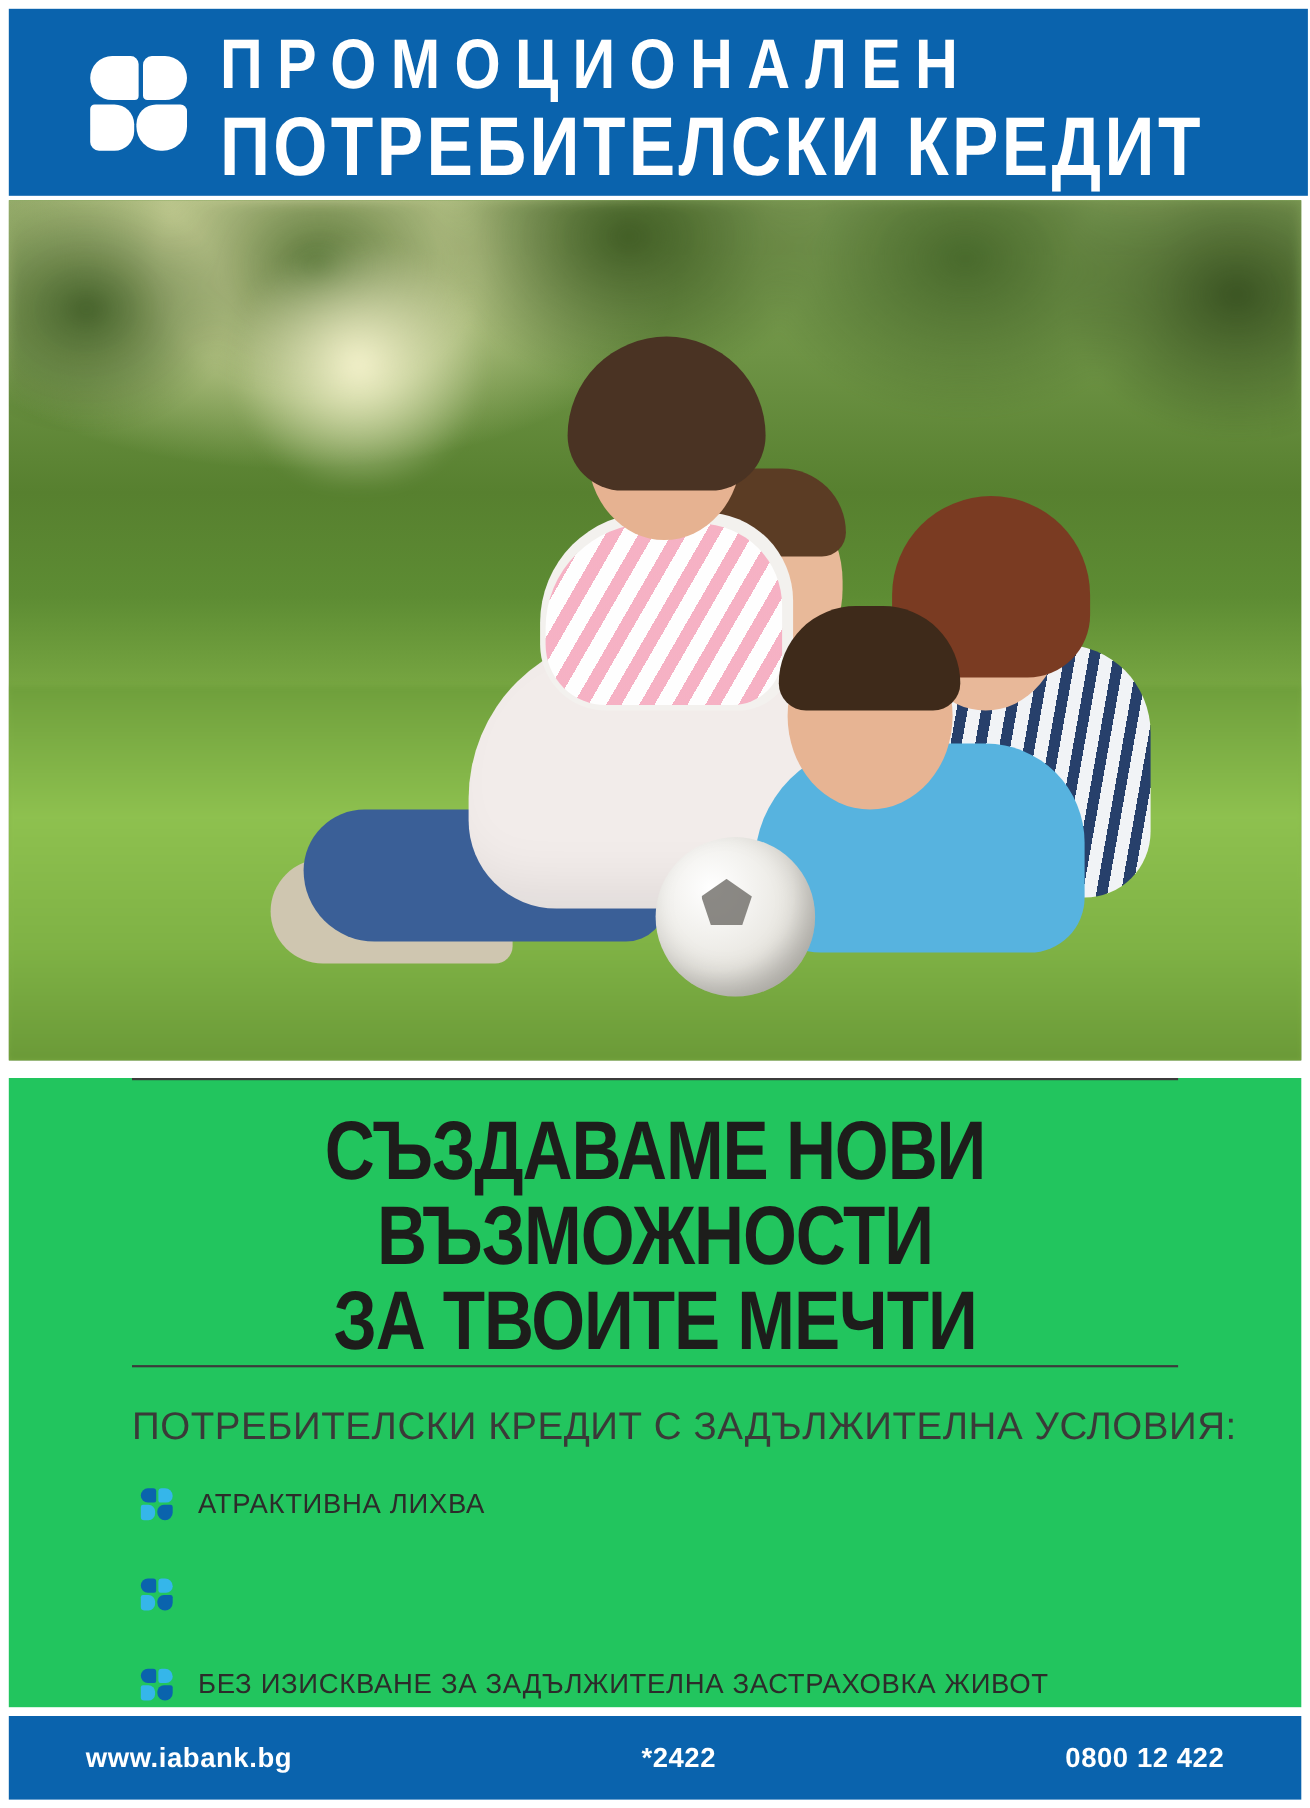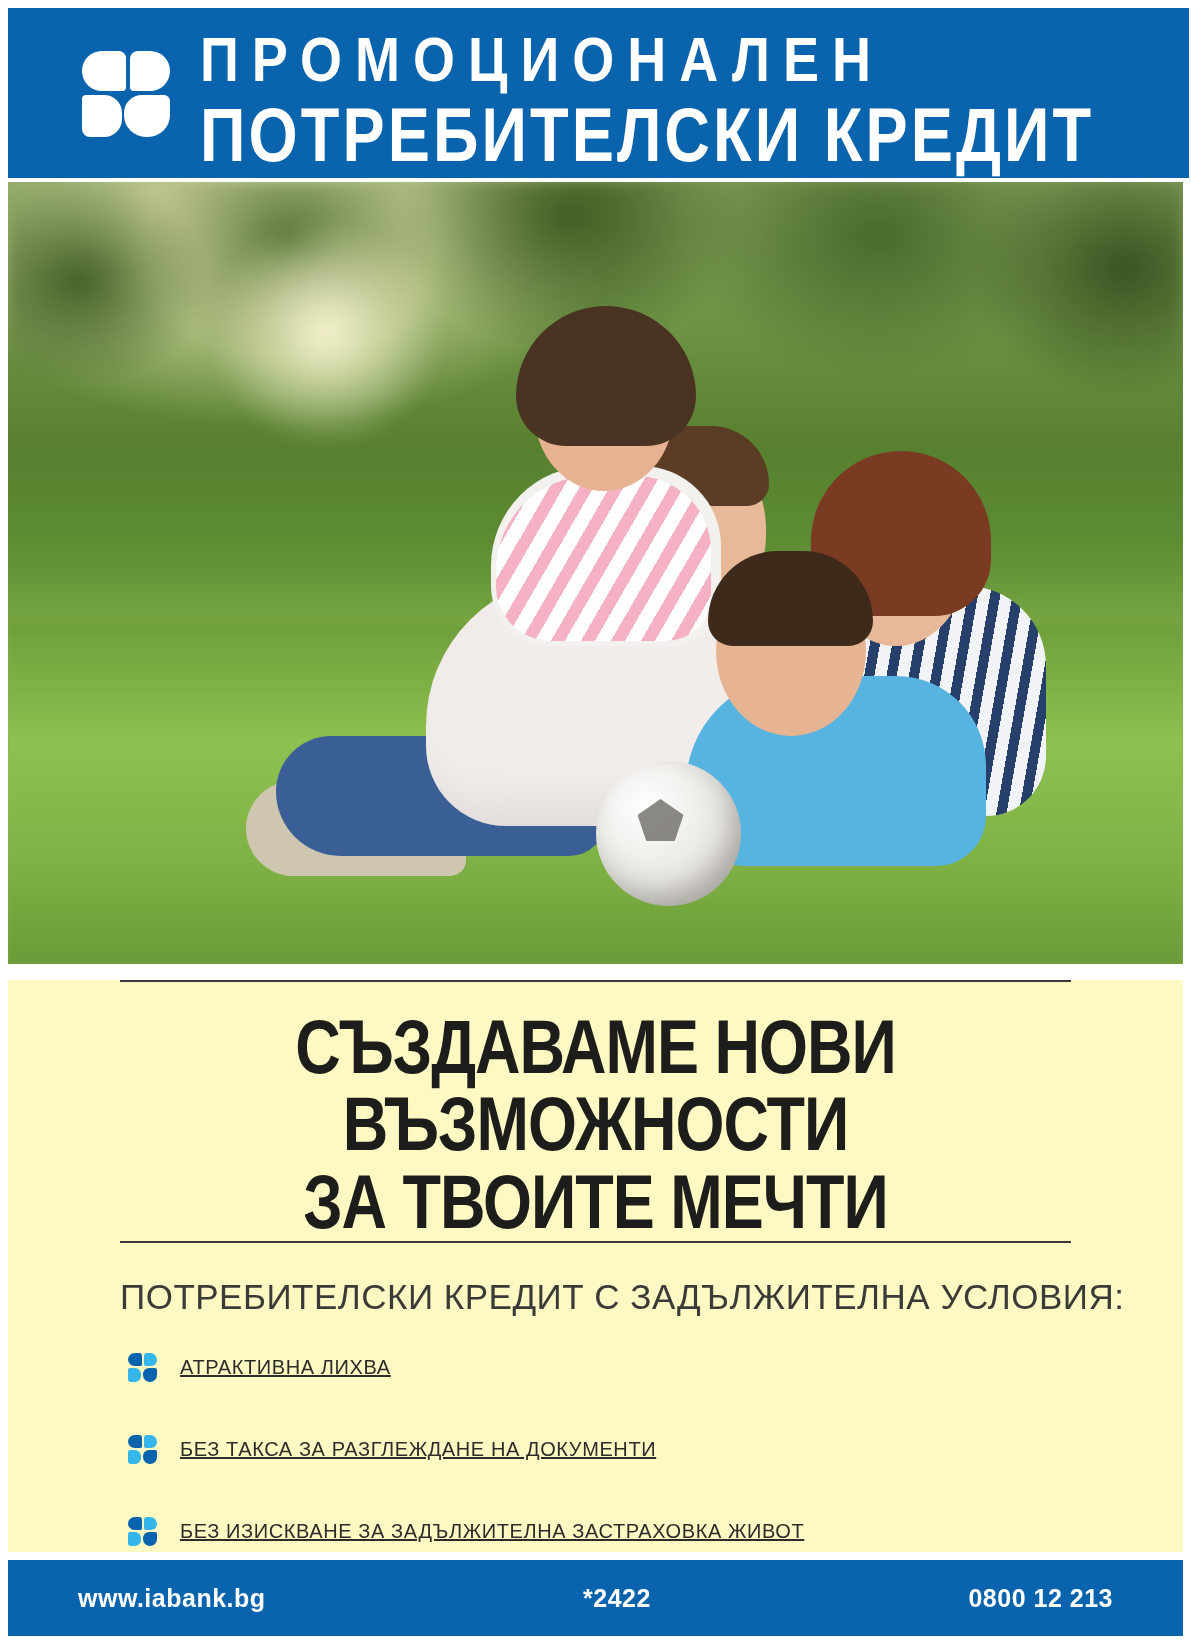--- a/index.html
+++ b/index.html
@@ -218,21 +218,21 @@
   }
   .fam { filter: blur(0.6px); }
 
   
   .content {
     position: absolute;
     top: 980px;
     left: 8px;
     right: 8px;
     bottom: 92px;
-    background: #fef9c3;
+    background: #22c55e;
     padding: 0 112px;
     box-sizing: border-box;
   }
   .rule {
     height: 2px;
     background: #3b3b3b;
     width: 100%;
   }
   .headline {
     text-align: center;
@@ -267,24 +267,23 @@
     flex: 0 0 auto;
     margin-right: 22px;
   }
   .bullet-icon span { position: absolute; }
   .bi1 { left: 0; top: 0; width: 14px; height: 13px; background: #0a63ad; border-radius: 7px 3px 2px 7px; }
   .bi2 { left: 16px; top: 0; width: 13px; height: 13px; background: #35b6ea; border-radius: 3px 7px 6px 2px; }
   .bi3 { left: 0; top: 15px; width: 13px; height: 14px; background: #35b6ea; border-radius: 2px 6px 6px 3px; }
   .bi4 { left: 15px; top: 15px; width: 14px; height: 14px; background: #0a63ad; border-radius: 6px 2px 7px 7px; }
   .bullet-text {
     color: #2c2c2a;
-    font-size: 20px;
+    font-size: 25px;
     letter-spacing: 0.6px;
     white-space: nowrap;
-    text-decoration: underline;
   }
 
   
   .footer {
     position: absolute;
     left: 8px;
     right: 8px;
     bottom: 8px;
     height: 76px;
     background: #0a63ad;
@@ -368,35 +367,34 @@
         <span class="bullet-text">АТРАКТИВНА ЛИХВА</span>
       </div>
 
       <div class="bullet">
         <span class="bullet-icon">
           <span class="bi1"></span>
             <span class="bi2"></span>
             <span class="bi3"></span>
             <span class="bi4"></span>
         </span>
-        <span class="bullet-text">БЕЗ ТАКСА ЗА РАЗГЛЕЖДАНЕ НА ДОКУМЕНТИ</span>
       </div>
 
       <div class="bullet">
         <span class="bullet-icon">
           <span class="bi1"></span>
             <span class="bi2"></span>
             <span class="bi3"></span>
             <span class="bi4"></span>
         </span>
         <span class="bullet-text">БЕЗ ИЗИСКВАНЕ ЗА ЗАДЪЛЖИТЕЛНА ЗАСТРАХОВКА ЖИВОТ</span>
       </div>
 
     </div>
   </div>
 
   <div class="footer">
     <span class="left">www.iabank.bg</span>
     <span class="center">*2422</span>
-    <span class="right">0800 12 213</span>
+    <span class="right">0800 12 422</span>
   </div>
 
 </div>
 
 </body></html>

